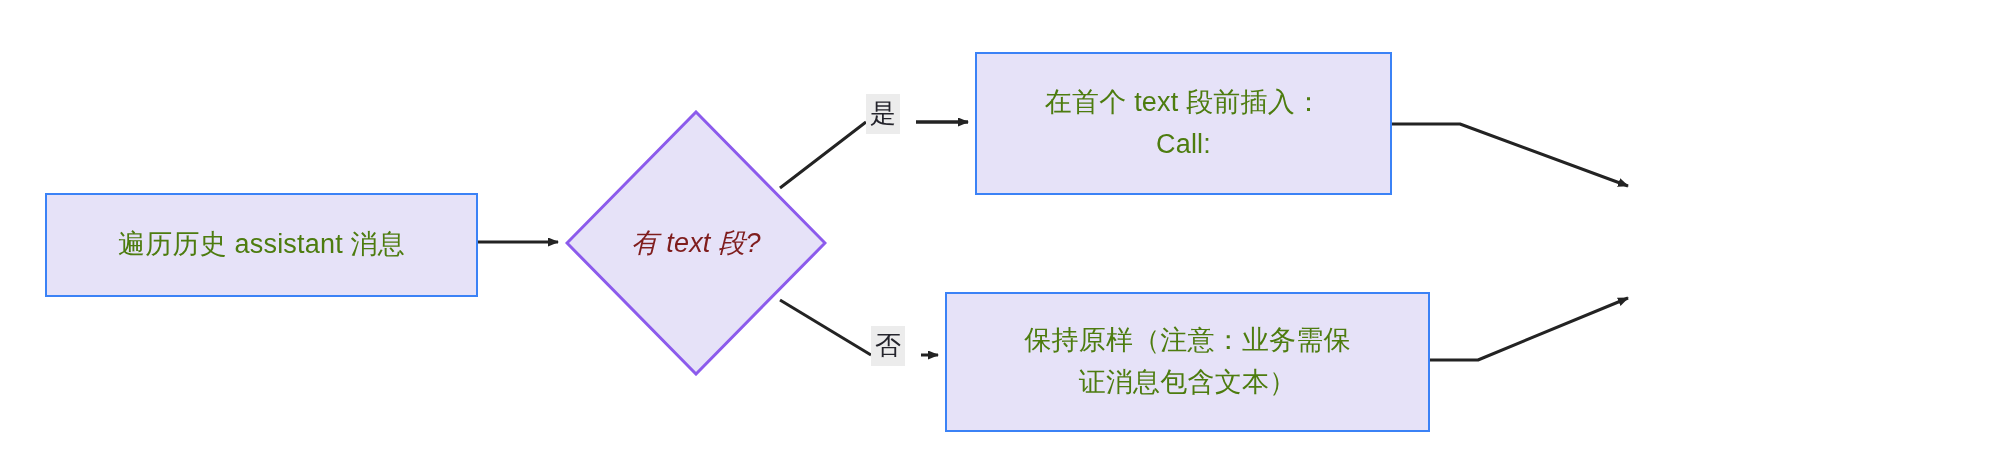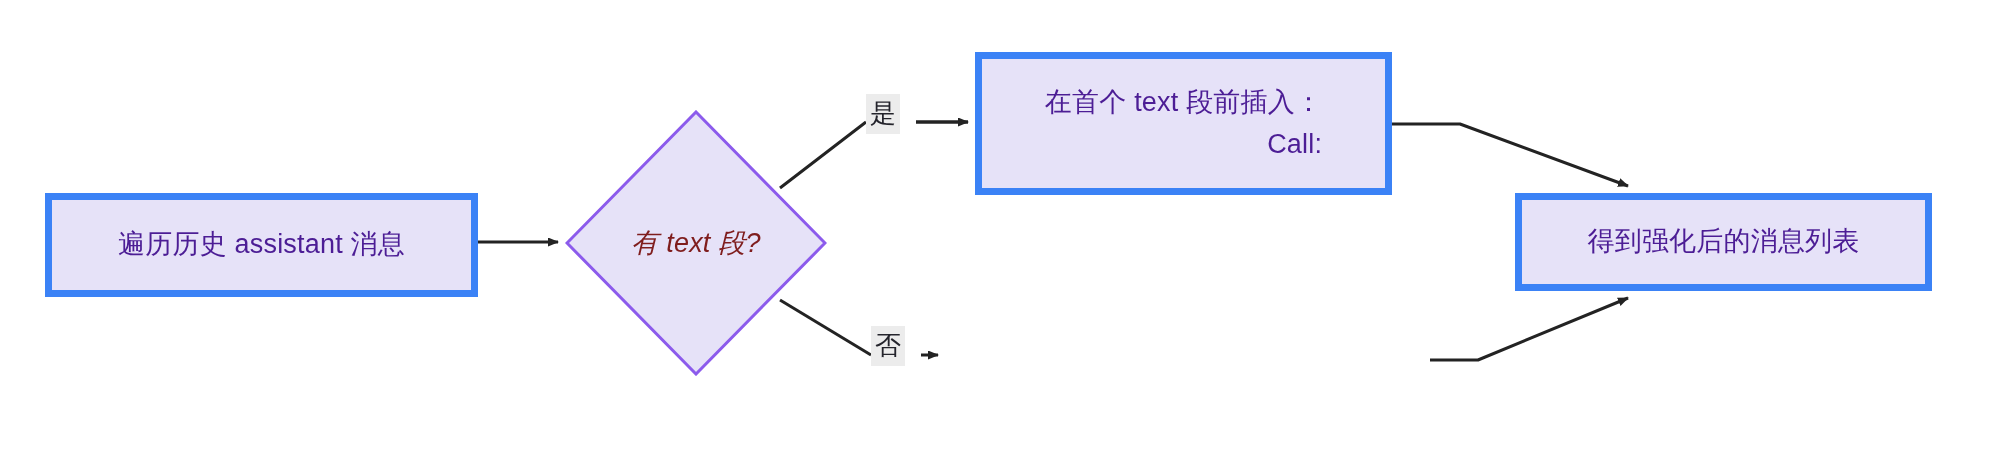--- a/index.html
+++ b/index.html
@@ -21,26 +21,26 @@
     position: absolute;
     left: 0;
     top: 0;
     width: 2010px;
     height: 464px;
   }
   .node {
     position: absolute;
     box-sizing: border-box;
     background: #e6e2f8;
-    border: 7px solid #3b82f6;
+    border: 2px solid #3b82f6;
     display: flex;
     align-items: center;
     justify-content: center;
-    text-align: right;
-    color: #4c1d95;
+    text-align: center;
+    color: #4d7c0f;
     font-size: 27px;
     line-height: 1.55;
     letter-spacing: 0.2px;
     z-index: 2;
   }
   .node .label {
     display: block;
     padding: 0 18px;
     white-space: pre-line;
   }
@@ -124,21 +124,22 @@
       <polygon points="131,2 260,133 131,264 2,133" fill="#e6e2f8" stroke="#8c5bec" stroke-width="3"></polygon>
     </svg>
     <span class="diamond-label">有 text 段?</span>
   </div>
 
   <div class="node" id="node-insert">
     <span class="label">在首个 text 段前插入：
 Call:</span>
   </div>
 
+  <div class="node" id="node-keep">
+    <span class="label">保持原样（注意：业务需保
+证消息包含文本）</span>
+  </div>
 
-  <div class="node" id="node-result">
-    <span class="label">得到强化后的消息列表</span>
-  </div>
 
   <div class="edge-label" id="edge-label-yes">是</div>
   <div class="edge-label" id="edge-label-no">否</div>
 
 </div>
 
 </body></html>

